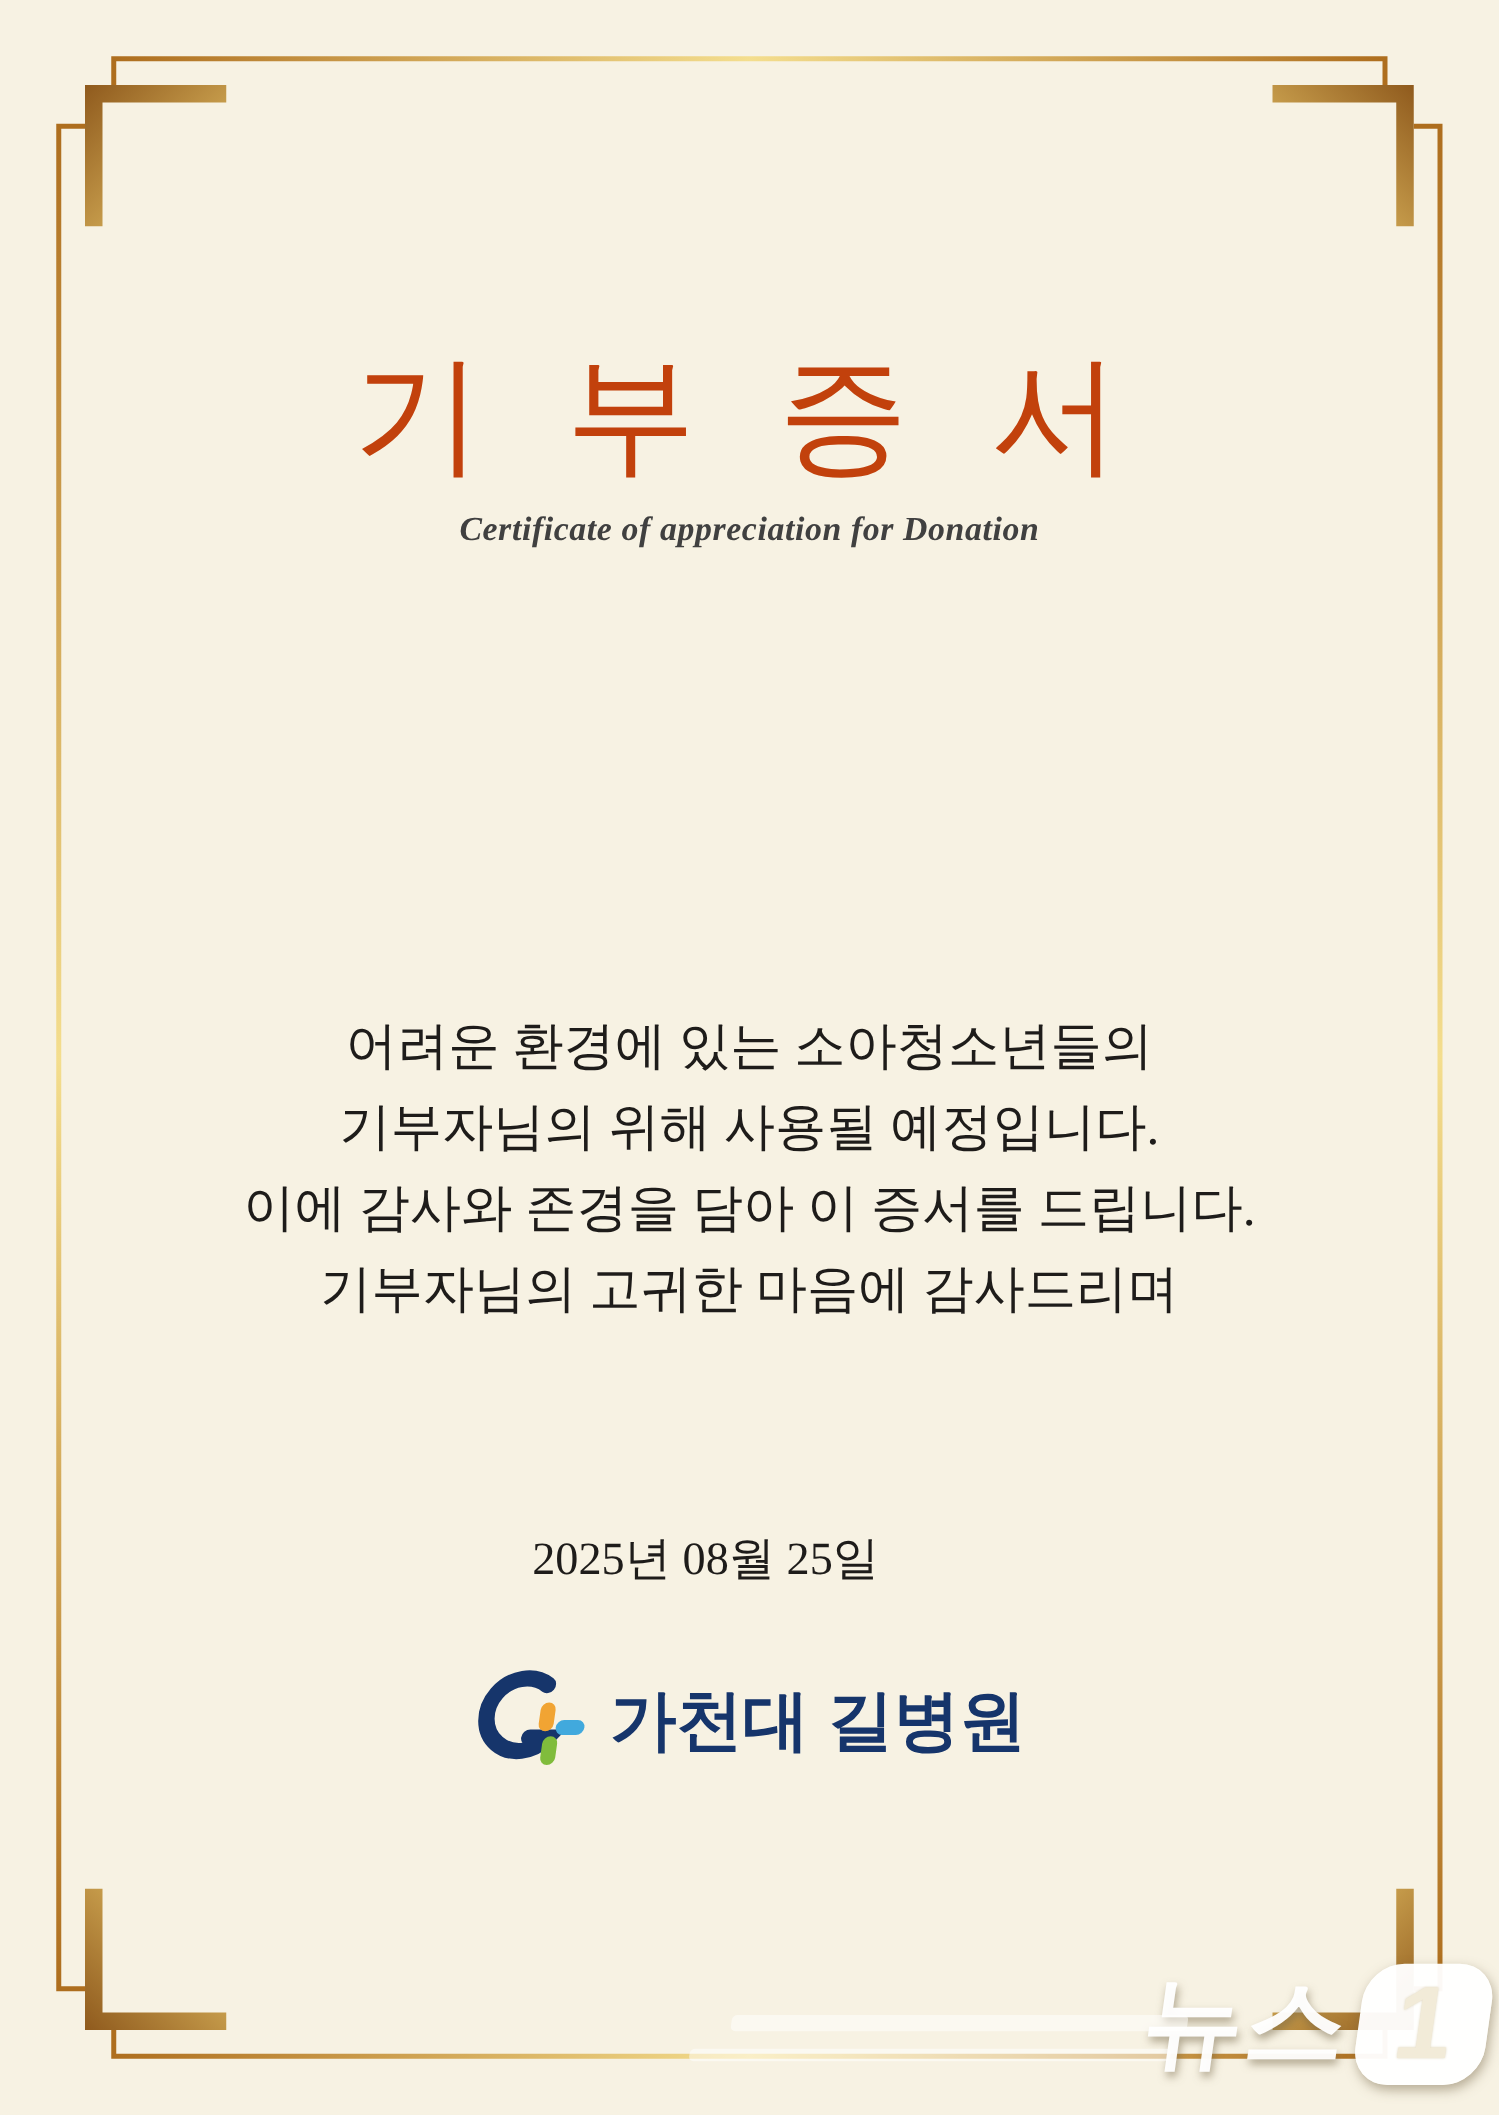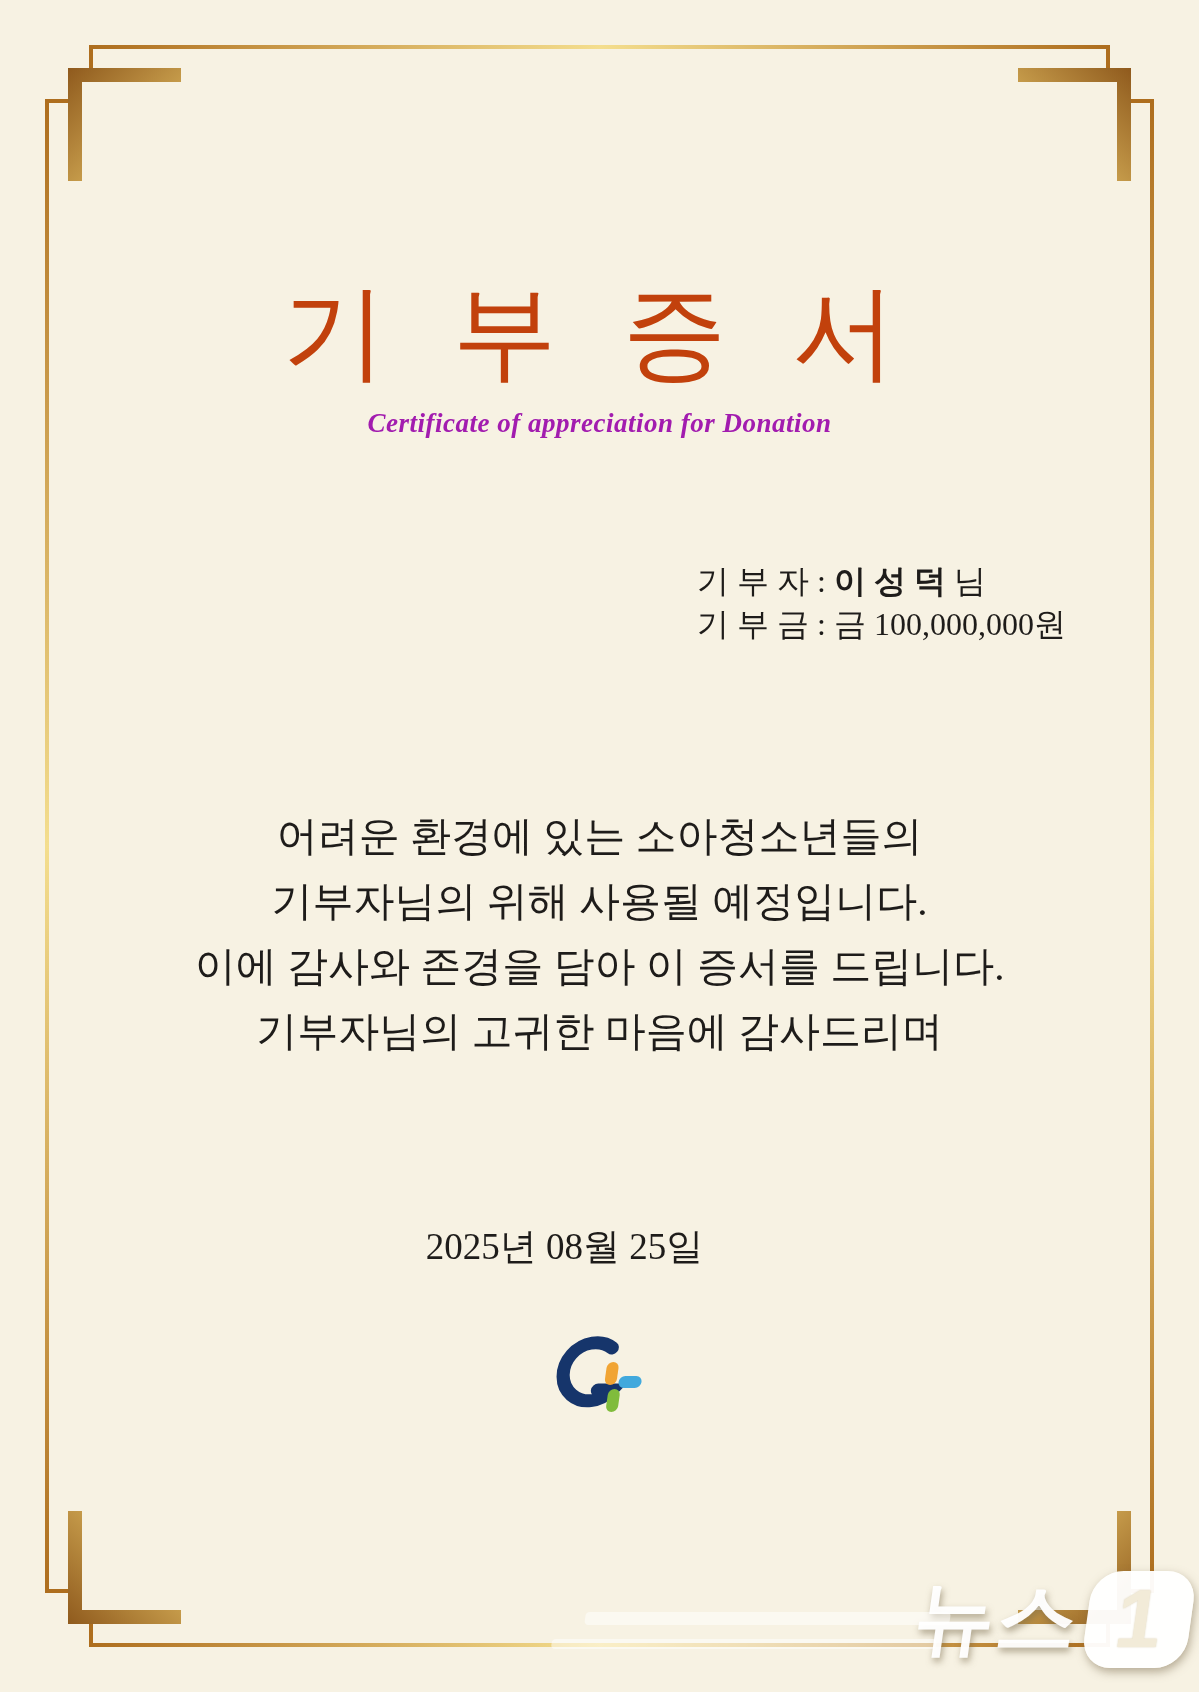--- a/index.html
+++ b/index.html
@@ -15,21 +15,21 @@
   .content{position:absolute;left:0;top:0;width:1199px;height:1692px;z-index:2;}
 
   .title{
     position:absolute;top:276px;left:0;width:1199px;margin:0;
     text-align:center;font-size:104px;font-weight:500;
     letter-spacing:20px;line-height:1.1;color:#c2410c;
   }
   .subtitle{
     position:absolute;top:408px;left:0;width:1199px;
     text-align:center;font-size:27px;font-style:italic;font-weight:bold;
-    color:#a21caf;letter-spacing:0.5px;
+    color:#404040;letter-spacing:0.5px;
   }
   .donor{
     position:absolute;left:697px;top:560px;
     font-size:32px;line-height:43px;white-space:nowrap;
   }
   .donor .bold{font-weight:bold;}
   .body-text{
     position:absolute;top:804px;left:0;width:1199px;
     text-align:center;font-size:41px;line-height:65px;color:#1E1C1A;
   }
@@ -122,50 +122,40 @@
   <path d="M68,1624 h113 v-14 h-99 v-99 h-14 Z" fill="url(#cbl)"></path>
   <path d="M1131,1624 h-113 v-14 h99 v-99 h14 Z" fill="url(#cbr)"></path>
 </svg>
 
 <div class="content">
 
   <h1 class="title">기 부 증 서</h1>
 
   <div class="subtitle">Certificate of appreciation for Donation</div>
 
-  <div class="donor">
-    <div class="donor-line">
-      <span>기 부 자 :</span>
-      <span class="bold">이 성 덕</span>
-      <span>님</span>
-    </div>
-    <div class="donor-line">
-      <span>기 부 금 :</span>
-      <span>금 100,000,000원</span>
-    </div>
-  </div>
 
   <div class="body-text">
     <div>어려운 환경에 있는 소아청소년들의</div>
     <div>기부자님의 위해 사용될 예정입니다.</div>
     <div>이에 감사와 존경을 담아 이 증서를 드립니다.</div>
     <div>기부자님의 고귀한 마음에 감사드리며</div>
   </div>
 
   <div class="date">2025년 08월 25일</div>
 
   <div class="logo-row">
     <svg class="logo-mark" width="96" height="82" viewBox="0 0 96 82">
       <g transform="translate(7,0) skewX(-8)">
         <path d="M 55,12 A 29,29 0 1 0 61,54 L 46,54" fill="none" stroke="#16356B" stroke-width="13" stroke-linecap="round"></path>
         <rect x="52" y="26" width="12" height="23" rx="6" fill="#F1A433"></rect>
         <rect x="66" y="40" width="23" height="12" rx="6" fill="#41A9DD"></rect>
         <rect x="57" y="53" width="12" height="23" rx="6" fill="#80BC3C"></rect>
       </g>
     </svg>
+    <span class="logo-text">가천대 길병원</span>
   </div>
 
   <div class="watermark">
     <div class="wm-line wm-line1"></div>
     <div class="wm-line wm-line2"></div>
     <span class="wm-text">뉴스</span>
     <span class="wm-badge">
       <span>1</span>
     </span>
   </div>

